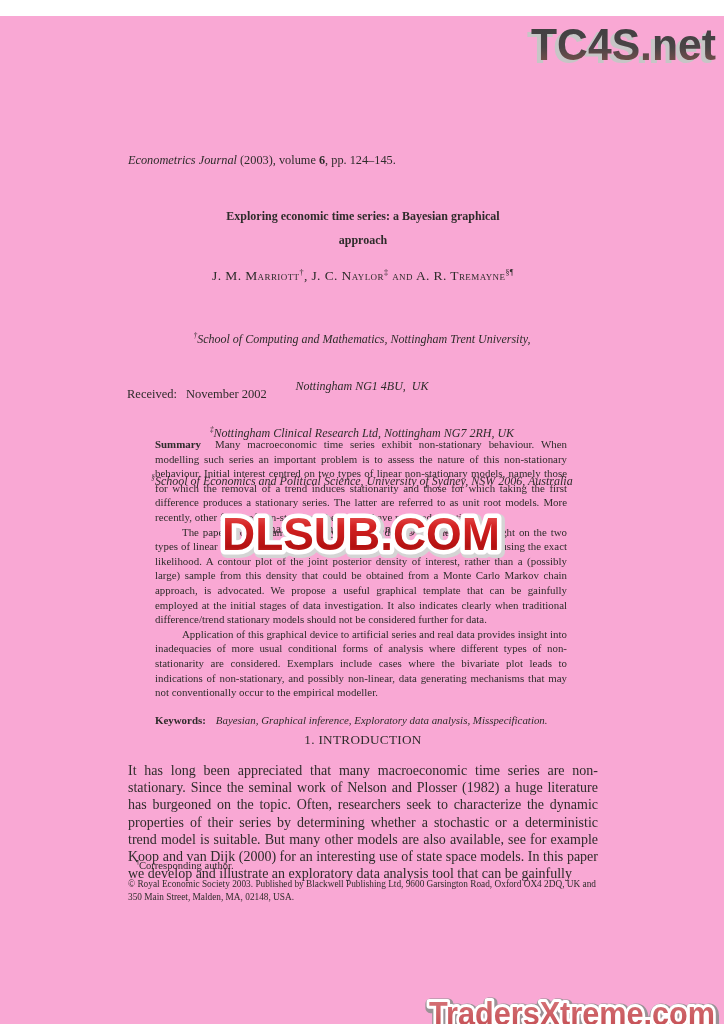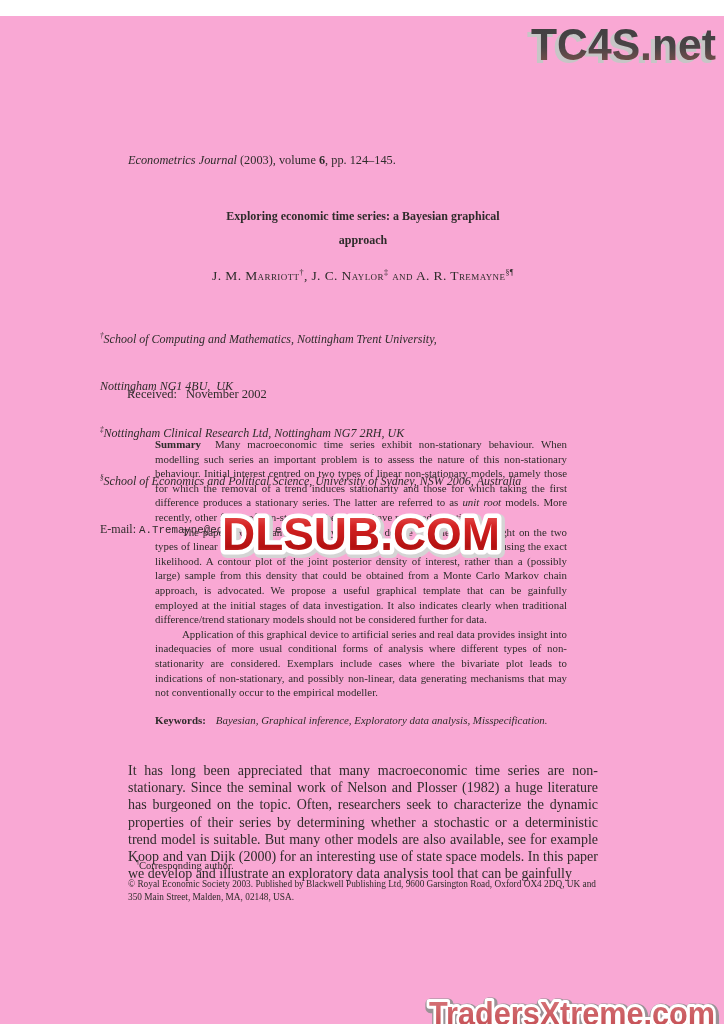--- a/index.html
+++ b/index.html
@@ -16,34 +16,34 @@
   .journal-line .it { font-style:italic; }
   .journal-line .b { font-weight:bold; }
 
   .title { position:absolute; left:127px; top:188px; width:472px; text-align:center;
            font-weight:bold; font-size:12px; line-height:24px; }
 
   .authors { position:absolute; left:127px; top:252px; width:472px; text-align:center;
              font-size:13.5px; font-variant:small-caps; letter-spacing:0.4px; white-space:nowrap; }
   .authors sup.s { font-variant:normal; }
 
-  .affils { position:absolute; left:100px; top:284px; width:524px; text-align:left;
+  .affils { position:absolute; left:100px; top:284px; width:524px; text-align:center;
             font-size:12px; font-style:italic; line-height:15.8px; white-space:pre-wrap; }
   .email-line { font-style:normal; margin-top:1px; font-size:12px; }
   .email { font-family:"Liberation Mono","DejaVu Sans Mono",monospace; font-size:10.8px; }
 
   .received { position:absolute; left:127px; top:371px; width:472px; text-align:left; font-size:12.5px; }
   .received .label { margin-right:9px; }
 
   .summary { position:absolute; left:155px; top:421px; width:412px;
              font-size:10.9px; line-height:14.6px; text-align:justify; }
   .summary p { margin:0; }
   .lead { font-weight:bold; margin-right:14px; }
   .indent { text-indent:27px; }
-  .it { font-style:italic; }
+  .it { }
   .keywords { margin-top:13px; text-align:left; }
   .kw-label { font-weight:bold; margin-right:10px; }
   .kw-text { font-style:italic; }
 
   .section-heading { position:absolute; left:127px; top:716px; width:472px; text-align:center;
                      font-size:13.2px; letter-spacing:0.3px; }
 
   .intro { position:absolute; left:128px; top:746px; width:470px;
            font-size:14px; line-height:17.2px; text-align:justify; margin:0; }
 
@@ -102,20 +102,21 @@
     <p>
       <span class="lead">Summary</span><span>Many macroeconomic time series exhibit non-stationary behaviour. When modelling such series an important problem is to assess the nature of this non-stationary behaviour. Initial interest centred on two types of linear non-stationary models, namely those for which the removal of a trend induces stationarity and those for which taking the first difference produces a stationary series. The latter are referred to as </span><span class="it">unit root</span><span> models. More recently, other forms of non-stationary behaviour have received attention.</span>
     </p>
     <p class="indent">The paper provides an exploratory graphical device designed to shed light on the two types of linear non-stationarity. It is a Bayesian graphical procedure, generally using the exact likelihood. A contour plot of the joint posterior density of interest, rather than a (possibly large) sample from this density that could be obtained from a Monte Carlo Markov chain approach, is advocated. We propose a useful graphical template that can be gainfully employed at the initial stages of data investigation. It also indicates clearly when traditional difference/trend stationary models should not be considered further for data.</p>
     <p class="indent">Application of this graphical device to artificial series and real data provides insight into inadequacies of more usual conditional forms of analysis where different types of non-stationarity are considered. Exemplars include cases where the bivariate plot leads to indications of non-stationary, and possibly non-linear, data generating mechanisms that may not conventionally occur to the empirical modeller.</p>
     <div class="keywords">
       <span class="kw-label">Keywords:</span><span class="kw-text">Bayesian, Graphical inference, Exploratory data analysis, Misspecification.</span>
     </div>
   </div>
 
+  <div class="section-heading">1. INTRODUCTION</div>
 
   <p class="intro">It has long been appreciated that many macroeconomic time series are non-stationary. Since the seminal work of Nelson and Plosser (1982) a huge literature has burgeoned on the topic. Often, researchers seek to characterize the dynamic properties of their series by determining whether a stochastic or a deterministic trend model is suitable. But many other models are also available, see for example Koop and van Dijk (2000) for an interesting use of state space models. In this paper we develop and illustrate an exploratory data analysis tool that can be gainfully</p>
 
   <div class="footnote">
     <sup class="s">¶</sup><span>Corresponding author.</span>
   </div>
 
   <div class="imprint">© Royal Economic Society 2003. Published by Blackwell Publishing Ltd, 9600 Garsington Road, Oxford OX4 2DQ, UK and 350 Main Street, Malden, MA, 02148, USA.</div>
 
   <svg class="wm wm-mid" width="304" height="64" viewBox="0 0 304 64">

